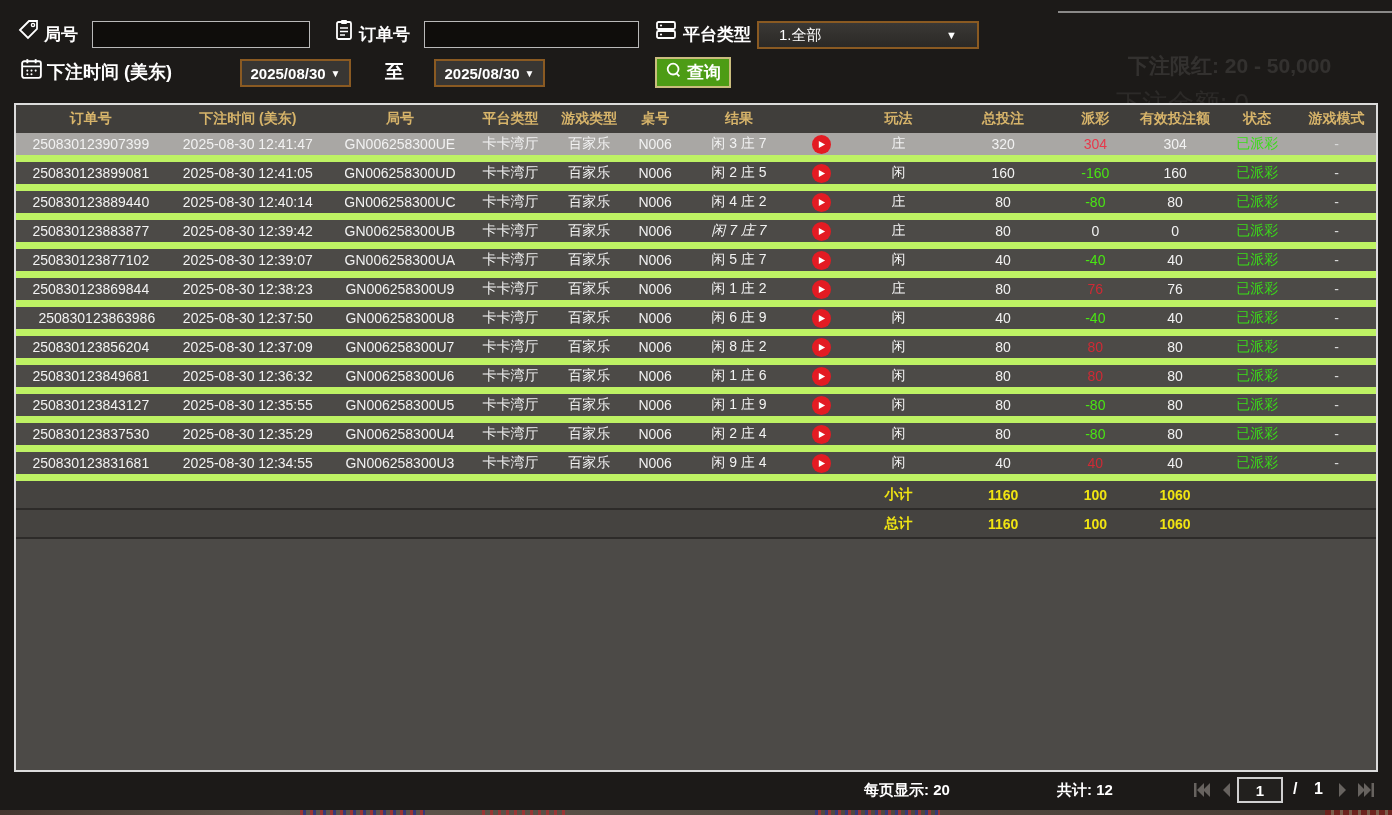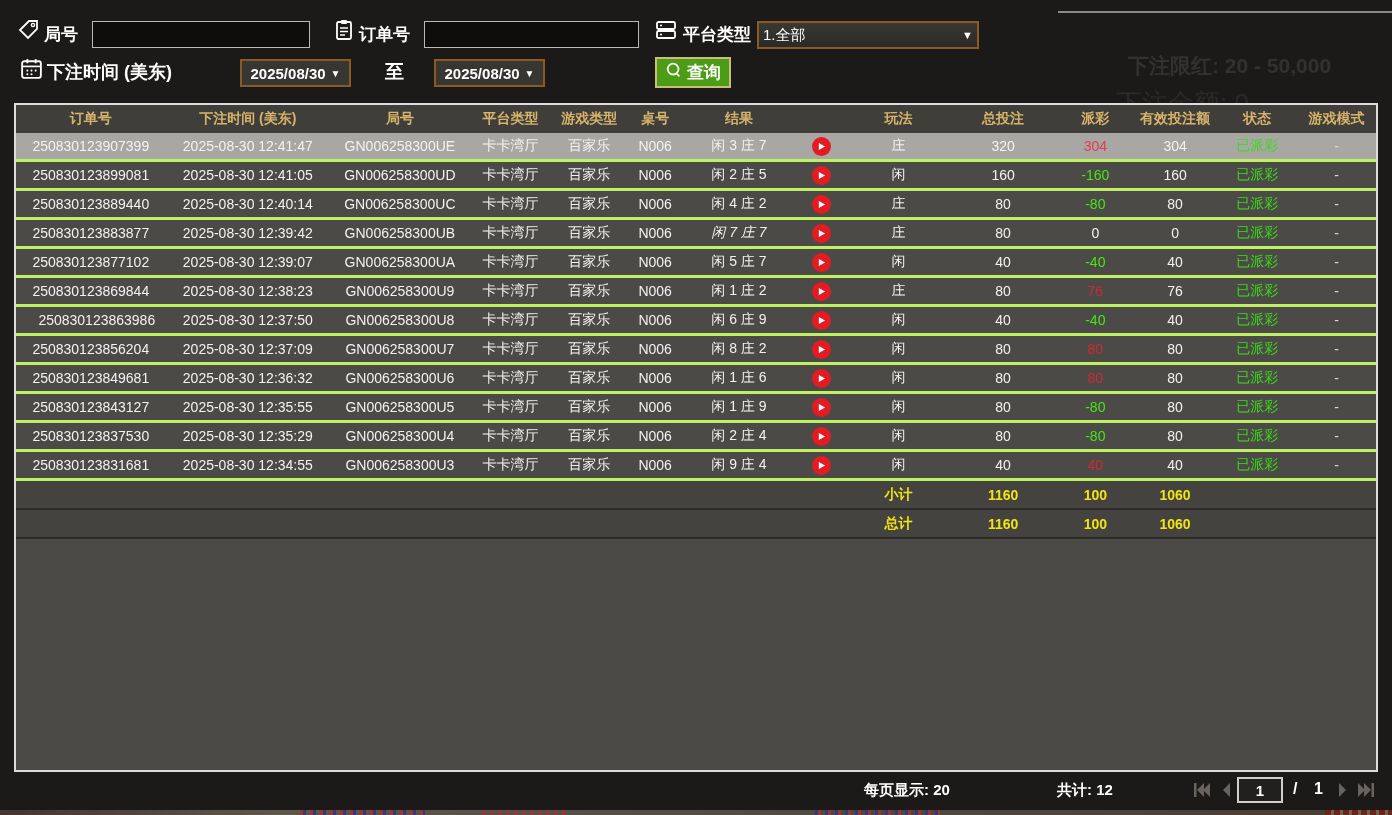--- a/index.html
+++ b/index.html
@@ -15,32 +15,32 @@
   .strip-seg { position:absolute; bottom:0; height:5px; }
   .seg-a { left:300px; width:125px; background:repeating-linear-gradient(90deg,#b03a3a 0 3px,#3a3f8a 3px 6px,transparent 6px 10px); }
   .seg-b { left:482px; width:88px;  background:repeating-linear-gradient(90deg,#b03a3a 0 3px,transparent 3px 8px); }
   .seg-c { left:815px; width:125px; background:repeating-linear-gradient(90deg,#3a3f8a 0 3px,#b03a3a 3px 6px,transparent 6px 10px); }
   .seg-d { left:1325px; width:67px; background:repeating-linear-gradient(90deg,#7a2520 0 6px,#8a6a55 6px 9px); }
 
   
   .flabel { position:absolute; color:#fff; font-weight:bold; font-size:17px; white-space:nowrap; }
   .ficon { position:absolute; }
   .txtinput { position:absolute; height:27px; background:#0f0d0b; border:1px solid #b9b9b9; color:#fff; font-size:14px; padding:0 6px; outline:none; }
-  .selectbox { position:absolute; height:28px; background:linear-gradient(#3a3835,#2b2926); border:2px solid #8a5a22; color:#fff; font-size:15px; display:flex; align-items:center; padding:0 4px; cursor:pointer; }
+  .selectbox { position:absolute; height:28px; background:linear-gradient(#3a3835,#2b2926); border:2px solid #8a5a22; color:#fff; font-size:15px; display:flex; align-items:center; padding:0 20px; cursor:pointer; }
   .selectbox .arrow { margin-left:auto; font-size:11px; color:#fff; }
   .datebox { position:absolute; height:28px; background:#383633; border:2px solid #8a5a22; color:#fff; font-weight:bold; font-size:15px; display:flex; align-items:center; justify-content:center; gap:5px; cursor:pointer; }
   .datebox .arrow { font-size:10px; }
   .to-label { position:absolute; color:#fff; font-weight:bold; font-size:19px; }
   .query-btn { position:absolute; height:31px; background:#4d9c15; border:2px solid #cabd7d; color:#fff; font-weight:bold; font-size:17px; display:flex; align-items:center; gap:4px; padding:0 8px; cursor:pointer; }
 
   
   .panel { position:absolute; left:14px; top:103px; width:1364px; height:669px; background:#4c4a47; border:2px solid #dcdcdc; }
   .thead { display:flex; height:28px; background:#403e3b; }
   .th { color:#d7b46a; font-weight:bold; font-size:14px; display:flex; align-items:center; justify-content:center; }
-  .tr { display:flex; height:29px; background:#4c4a47; border-bottom:3px solid #bef264; color:#f2f2f2; font-size:14px; cursor:pointer; }
+  .tr { display:flex; height:29px; background:#4c4a47; border-bottom:7px solid #bef264; color:#f2f2f2; font-size:14px; cursor:pointer; }
   .tr.selected { background:#a9a7a4; }
   .td { display:flex; align-items:center; justify-content:center; overflow:hidden; white-space:nowrap; }
   .playbtn { width:19px; height:19px; border-radius:50%; background:#e31b23; display:flex; align-items:center; justify-content:center; cursor:pointer; }
   .playbtn svg { display:block; }
   .pc-win { color:#cf2a35; }
   .tr.selected .pc-win { color:#e8384b; }
   .pc-loss { color:#49e513; }
   .pc-zero { color:#f2f2f2; }
   .status-paid { color:#3adc18; }
   .mode-dash { color:#d8d8d8; }

